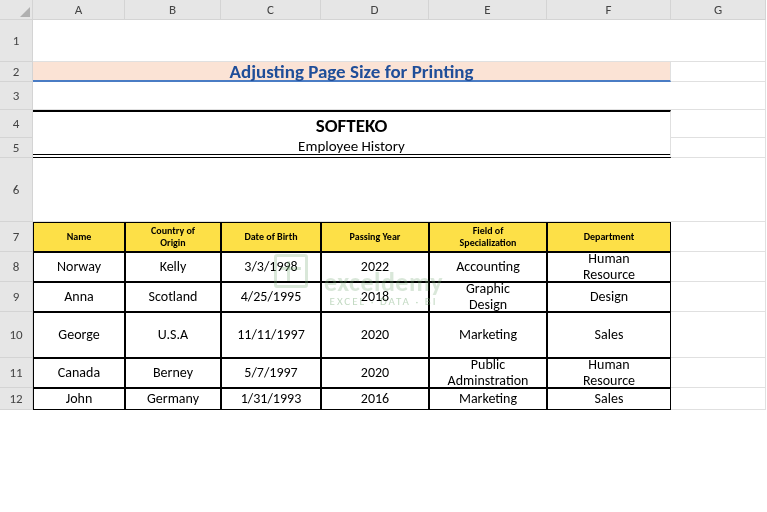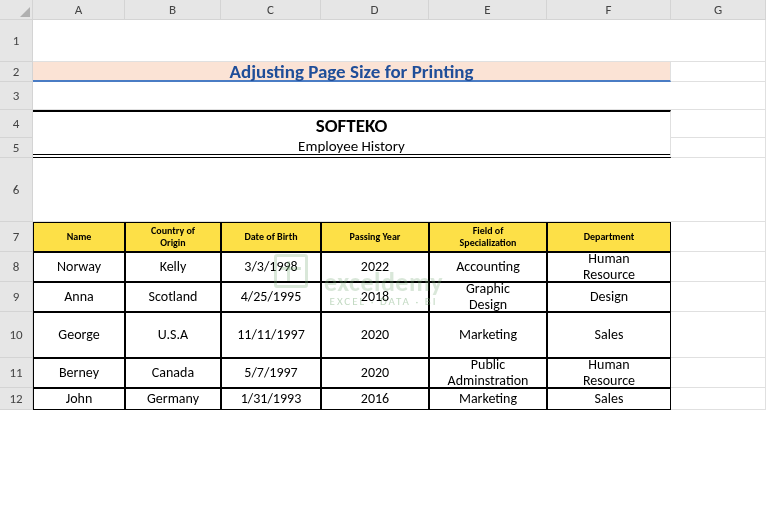--- a/index.html
+++ b/index.html
@@ -206,22 +206,22 @@
   <div class="hdr rowhdr">10</div>
   <div class="cell td">George</div>
   <div class="cell td">U.S.A</div>
   <div class="cell td">11/11/1997</div>
   <div class="cell td">2020</div>
   <div class="cell td">Marketing</div>
   <div class="cell td">Sales</div>
   <div class="blankcell"></div>
 
   <div class="hdr rowhdr">11</div>
+  <div class="cell td">Canada</div>
   <div class="cell td">Berney</div>
-  <div class="cell td">Canada</div>
   <div class="cell td">5/7/1997</div>
   <div class="cell td">2020</div>
   <div class="cell td">Public Adminstration</div>
   <div class="cell td">Human Resource</div>
   <div class="blankcell"></div>
 
   <div class="hdr rowhdr">12</div>
   <div class="cell td">John</div>
   <div class="cell td">Germany</div>
   <div class="cell td">1/31/1993</div>

